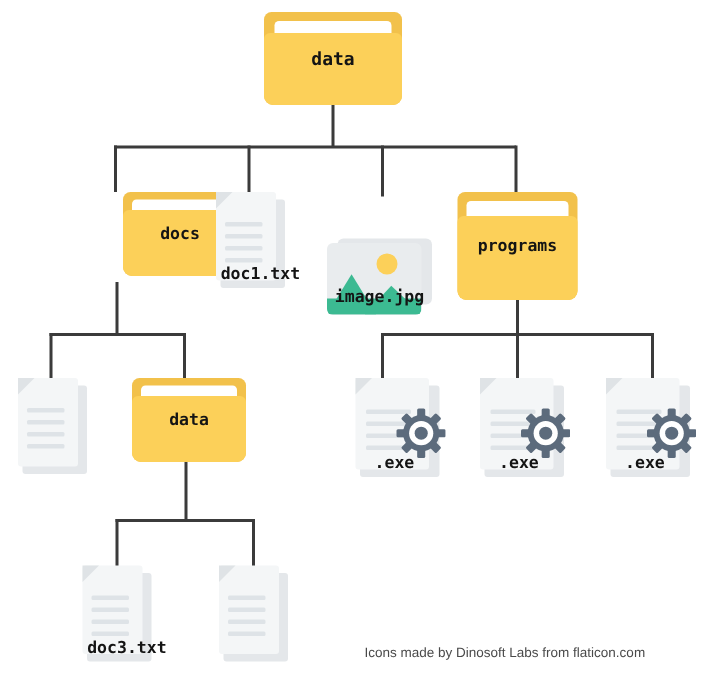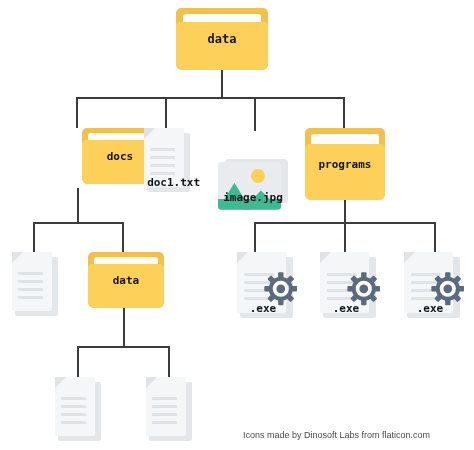--- a/index.html
+++ b/index.html
@@ -314,20 +314,21 @@
           <div class="dk-shadow" style="background:#e4e7ea"></div>
           <div class="dk-body" style="background:#f4f6f7">
             <div class="dk-fold"></div>
             <div class="dk-lines">
               <i></i>
               <i></i>
               <i></i>
               <i></i>
             </div>
           </div>
+          <div class="dk-label" style="font-size: 11px; color: rgb(20, 20, 20);">doc3.txt</div>
         </div>
       </div>
       <div class="node" style="left: 146px; top: 377px; width: 46px; height: 64px;">
         <div class="doc" style="width: 100%; height: 100%; position: relative;">
           <div class="dk-shadow" style="background:#e4e7ea"></div>
           <div class="dk-body" style="background:#f4f6f7">
             <div class="dk-fold"></div>
             <div class="dk-lines">
               <i></i>
               <i></i>

